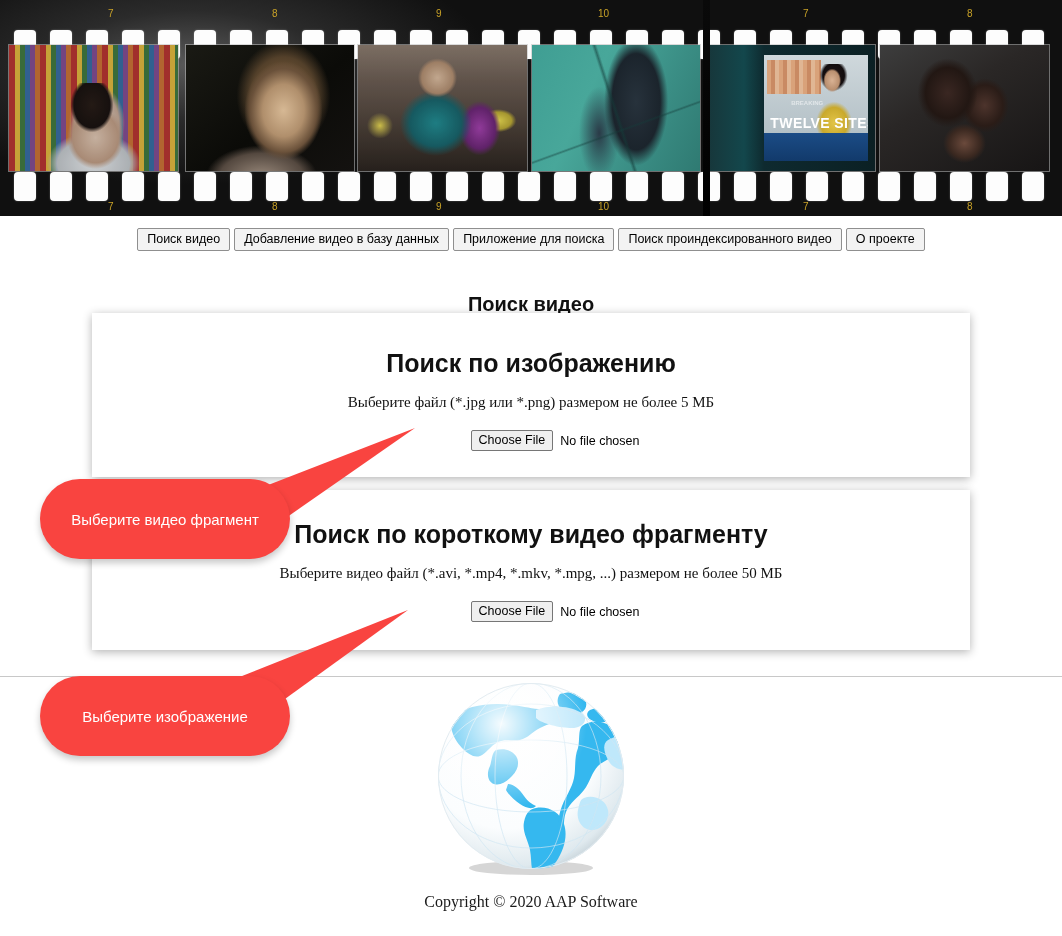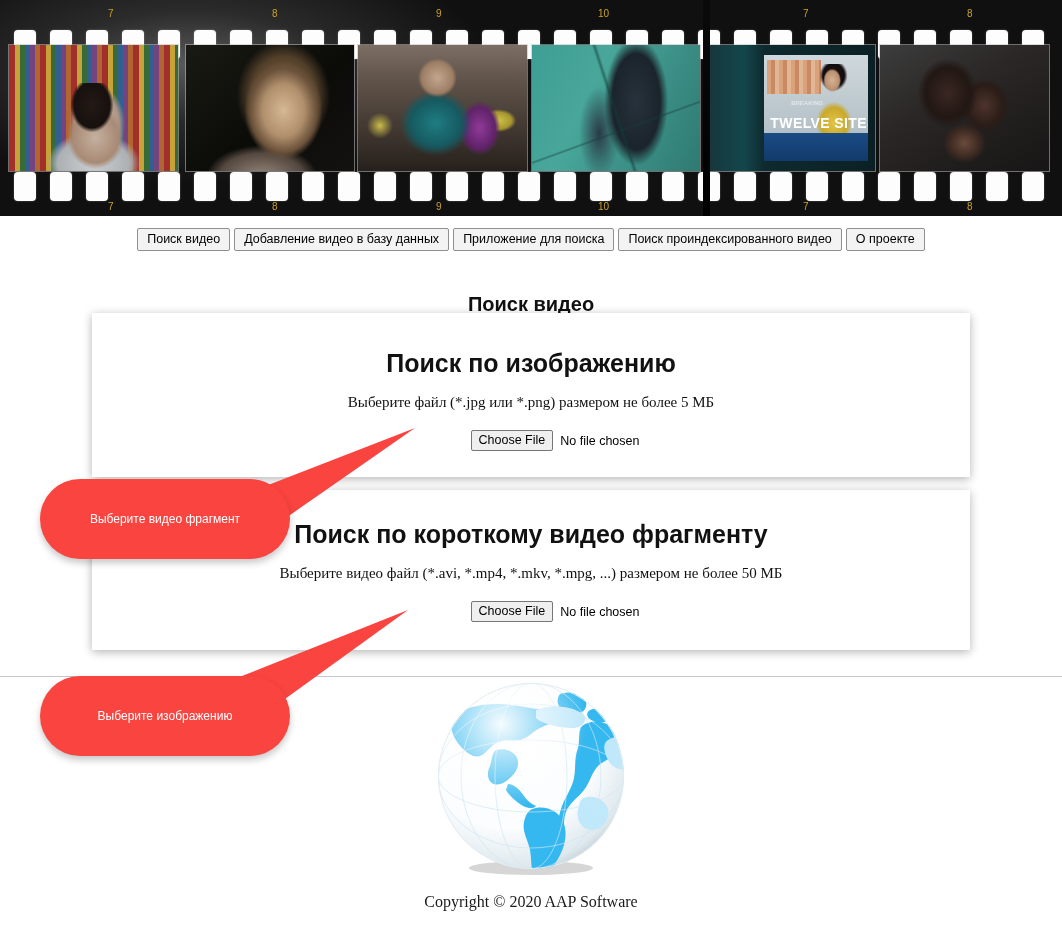--- a/index.html
+++ b/index.html
@@ -289,21 +289,21 @@
   .callout-arrow {
     position: absolute;
     overflow: visible;
   }
   .bubble {
     position: absolute;
     background: #f94440;
     border-radius: 62px;
     color: #ffffff;
     font-family: "Liberation Sans", sans-serif;
-    font-size: 12px;
+    font-size: 15px;
     line-height: 21px;
     text-align: center;
     display: flex;
     align-items: center;
     justify-content: center;
     box-shadow: 0 4px 7px rgba(0,0,0,0.22);
     box-sizing: border-box;
     padding: 0 22px;
   }
   #callout-video-bubble { left: 40px; top: 479px; width: 250px; height: 80px; }
@@ -491,21 +491,21 @@
   <div class="bubble" id="callout-video-bubble">
     <span>Выберите видео фрагмент</span>
   </div>
 </div>
 
 <div class="callout">
   <svg class="callout-arrow" width="420" height="120" style="left:40px; top:598px; position:absolute;">
     <polygon points="368,12 238,106 192,82" fill="#f94440"></polygon>
   </svg>
   <div class="bubble" id="callout-image-bubble">
-    <span>Выберите изображению</span>
+    <span>Выберите изображение</span>
   </div>
 </div>
 
 <hr class="divider">
 
 <div class="globe-wrap">
   <div class="globe">
     <svg width="198" height="198" viewBox="0 0 198 198">
       <defs>
         <radialGradient id="sphereShade" cx="38%" cy="30%" r="78%">

